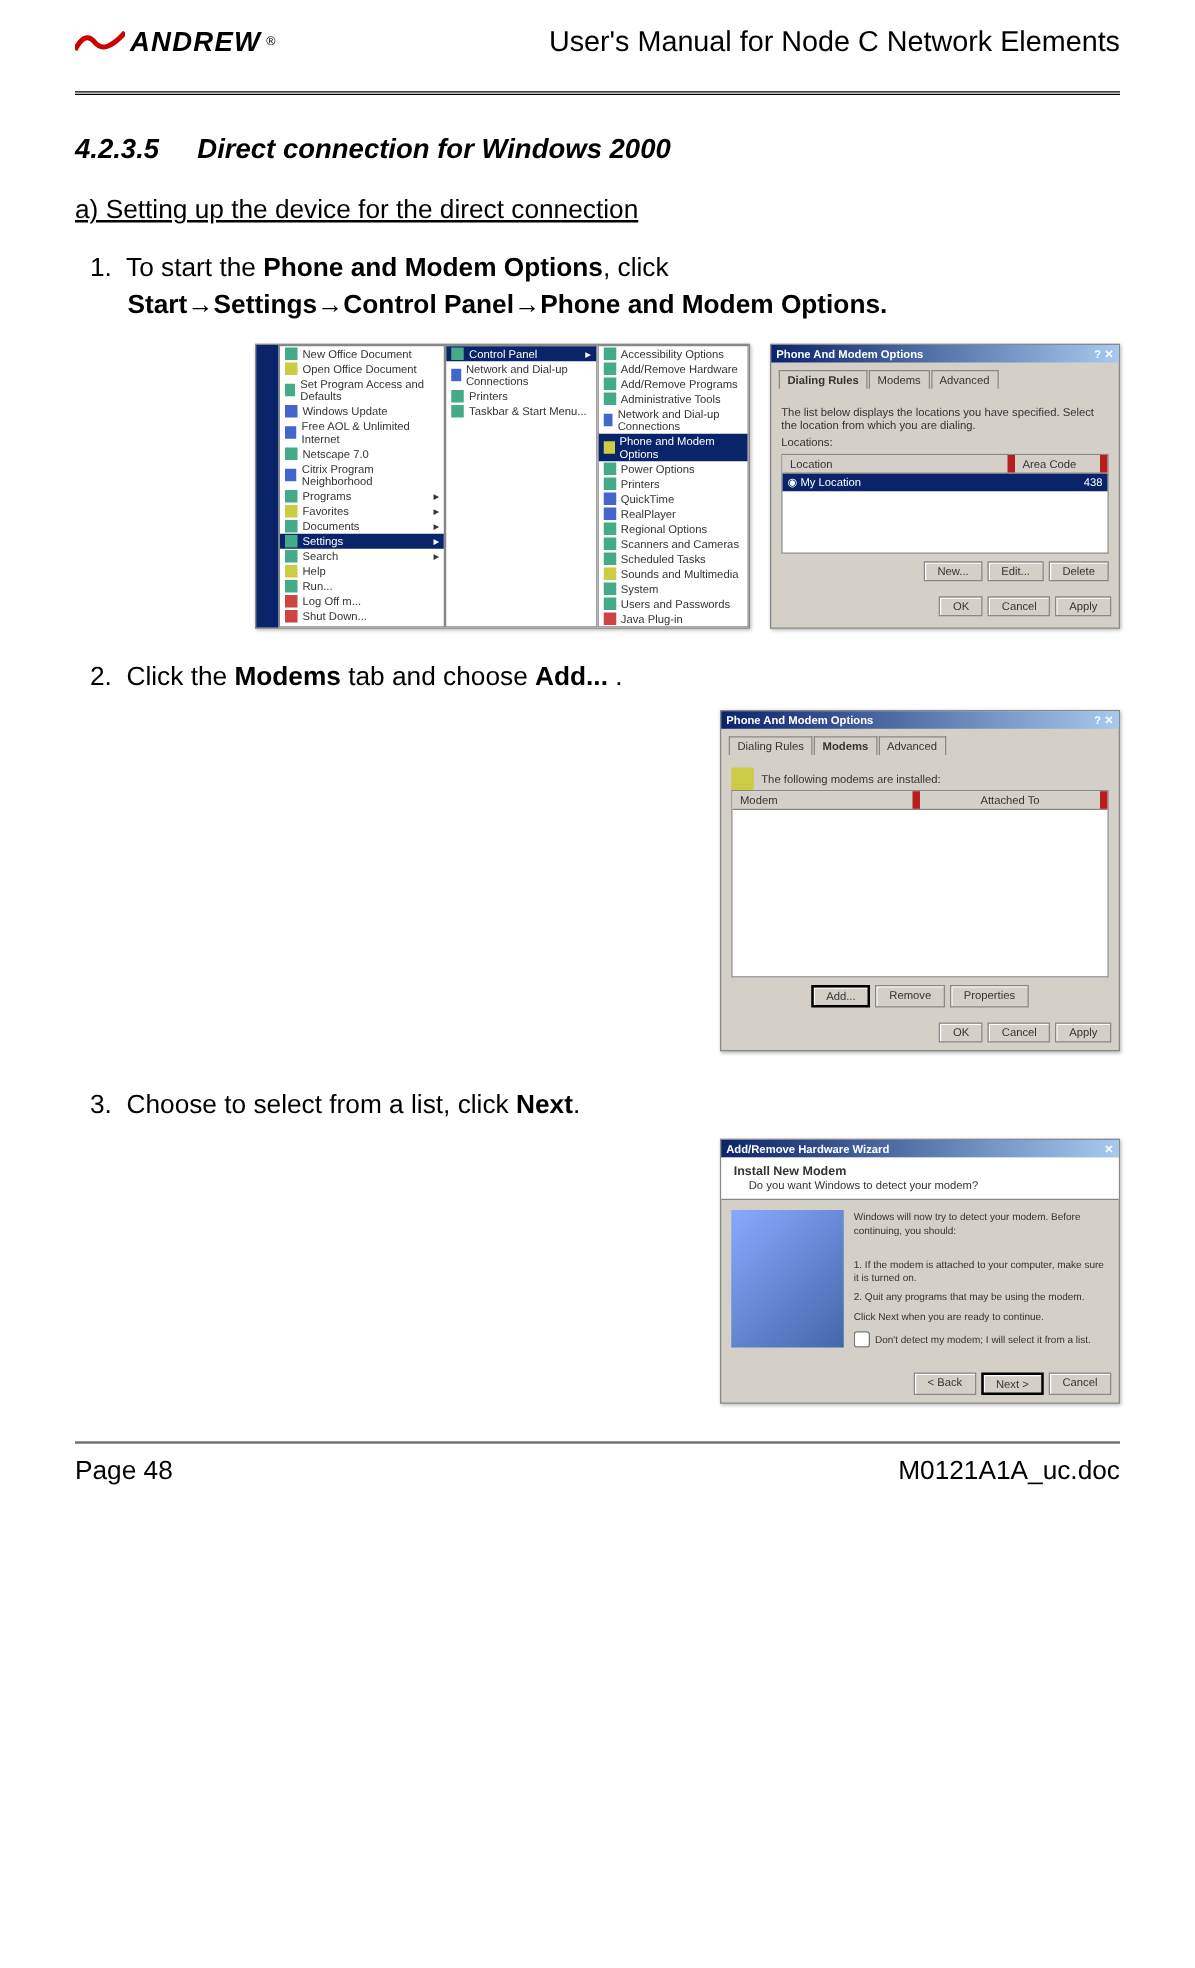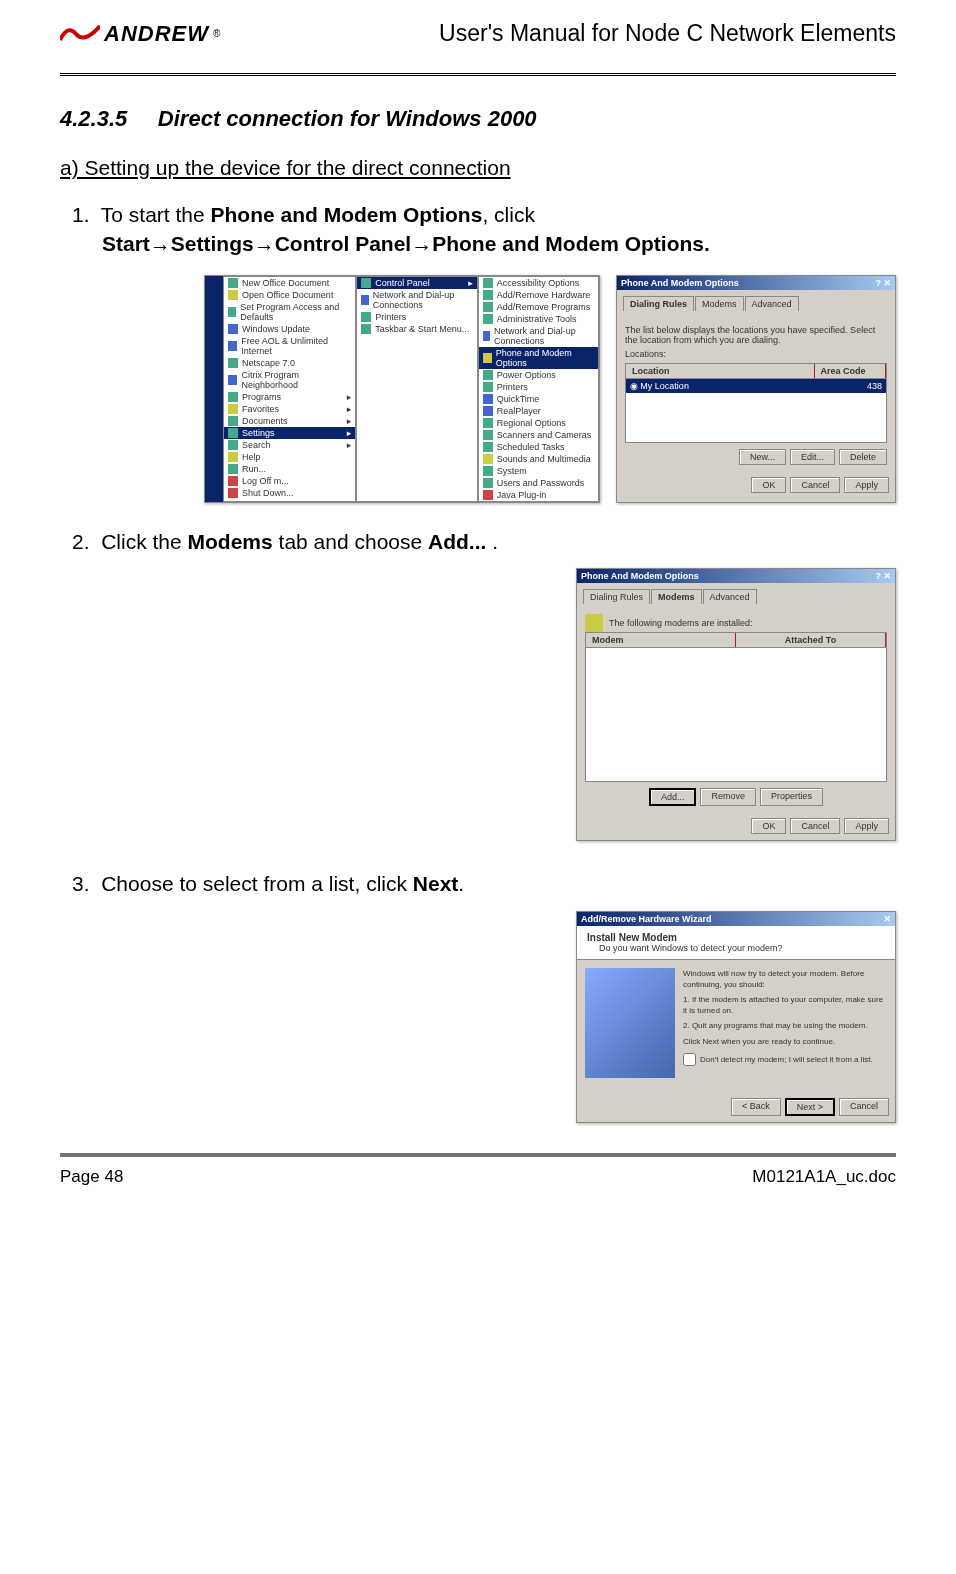--- a/index.html
+++ b/index.html
@@ -97,32 +97,32 @@
     .ss-icon.red { background: #c44; }
     .ss-icon.blue { background: #46c; }
     .ss-icon.yel { background: #cc4; }
     .sm-bar { width: 18px; background: #0a246a; }
     .dialog1 { width: 280px; }
     .dialog2 { width: 320px; }
     .dialog3 { width: 320px; }
     .sel-row { background: #0a246a; color: #fff; padding: 2px 4px; display: flex; justify-content: space-between; }
     .ss-label { font-size: 9px; margin: 4px 0; display: block; }
     .tb-header { display: flex; background: #d4d0c8; border-bottom: 1px solid #888; font-size: 9px; }
-    .tb-header > div { padding: 2px 6px; border-right: 1px solid #b91c1c; font-weight: bold; }
+    .tb-header > div { padding: 2px 6px; border-right: 6px solid #b91c1c; }
     .wizard-body { display: flex; gap: 8px; padding: 8px; }
     .wizard-img { width: 90px; height: 110px; background: linear-gradient(135deg,#8af,#46a); }
     .wizard-text { flex: 1; font-size: 8px; line-height: 1.4; }
     .checkbox-line { display: flex; align-items: center; gap: 4px; margin-top: 6px; }
     .footer-row {
       display: flex;
       justify-content: space-between;
-      border-top: 4px solid #737373;
+      border-top: 2px solid #737373;
       padding-top: 10px;
       margin-top: 30px;
-      font-size: 17px;
+      font-size: 21px;
     }
     .step2-imgs, .step3-imgs { display: flex; justify-content: flex-end; margin: 12px 0 28px 0; }
   </style>
 </head>
 <body>
 
 <div class="header-row">
   <div class="logo">
     <svg class="logo-wave" viewBox="0 0 40 24">
       <path d="M0 18 Q8 2 16 12 Q24 22 40 4" stroke="#c00" stroke-width="4" fill="none"></path>
@@ -409,21 +409,21 @@
       <span>✕</span>
     </div>
     <div style="background:#fff;padding:6px 10px;border-bottom:1px solid #888;">
       <b style="font-size:10px;">Install New Modem</b><br>
       <span style="font-size:9px;margin-left:12px;">Do you want Windows to detect your modem?</span>
     </div>
     <div class="wizard-body">
       <div class="wizard-img"></div>
       <div class="wizard-text">
         <div>Windows will now try to detect your modem. Before continuing, you should:</div>
-        <div style="margin-top:4px;">1. If the modem is attached to your computer, make sure it is turned on.</div>
+        <div style="margin-top:16px;">1. If the modem is attached to your computer, make sure it is turned on.</div>
         <div style="margin-top:4px;">2. Quit any programs that may be using the modem.</div>
         <div style="margin-top:4px;">Click Next when you are ready to continue.</div>
         <div class="checkbox-line">
           <input type="checkbox" style="">
           <span>Don't detect my modem; I will select it from a list.</span>
         </div>
       </div>
     </div>
     <div class="ss-btn-row" style="padding:6px;">
       <div class="ss-btn">&lt; Back</div>

